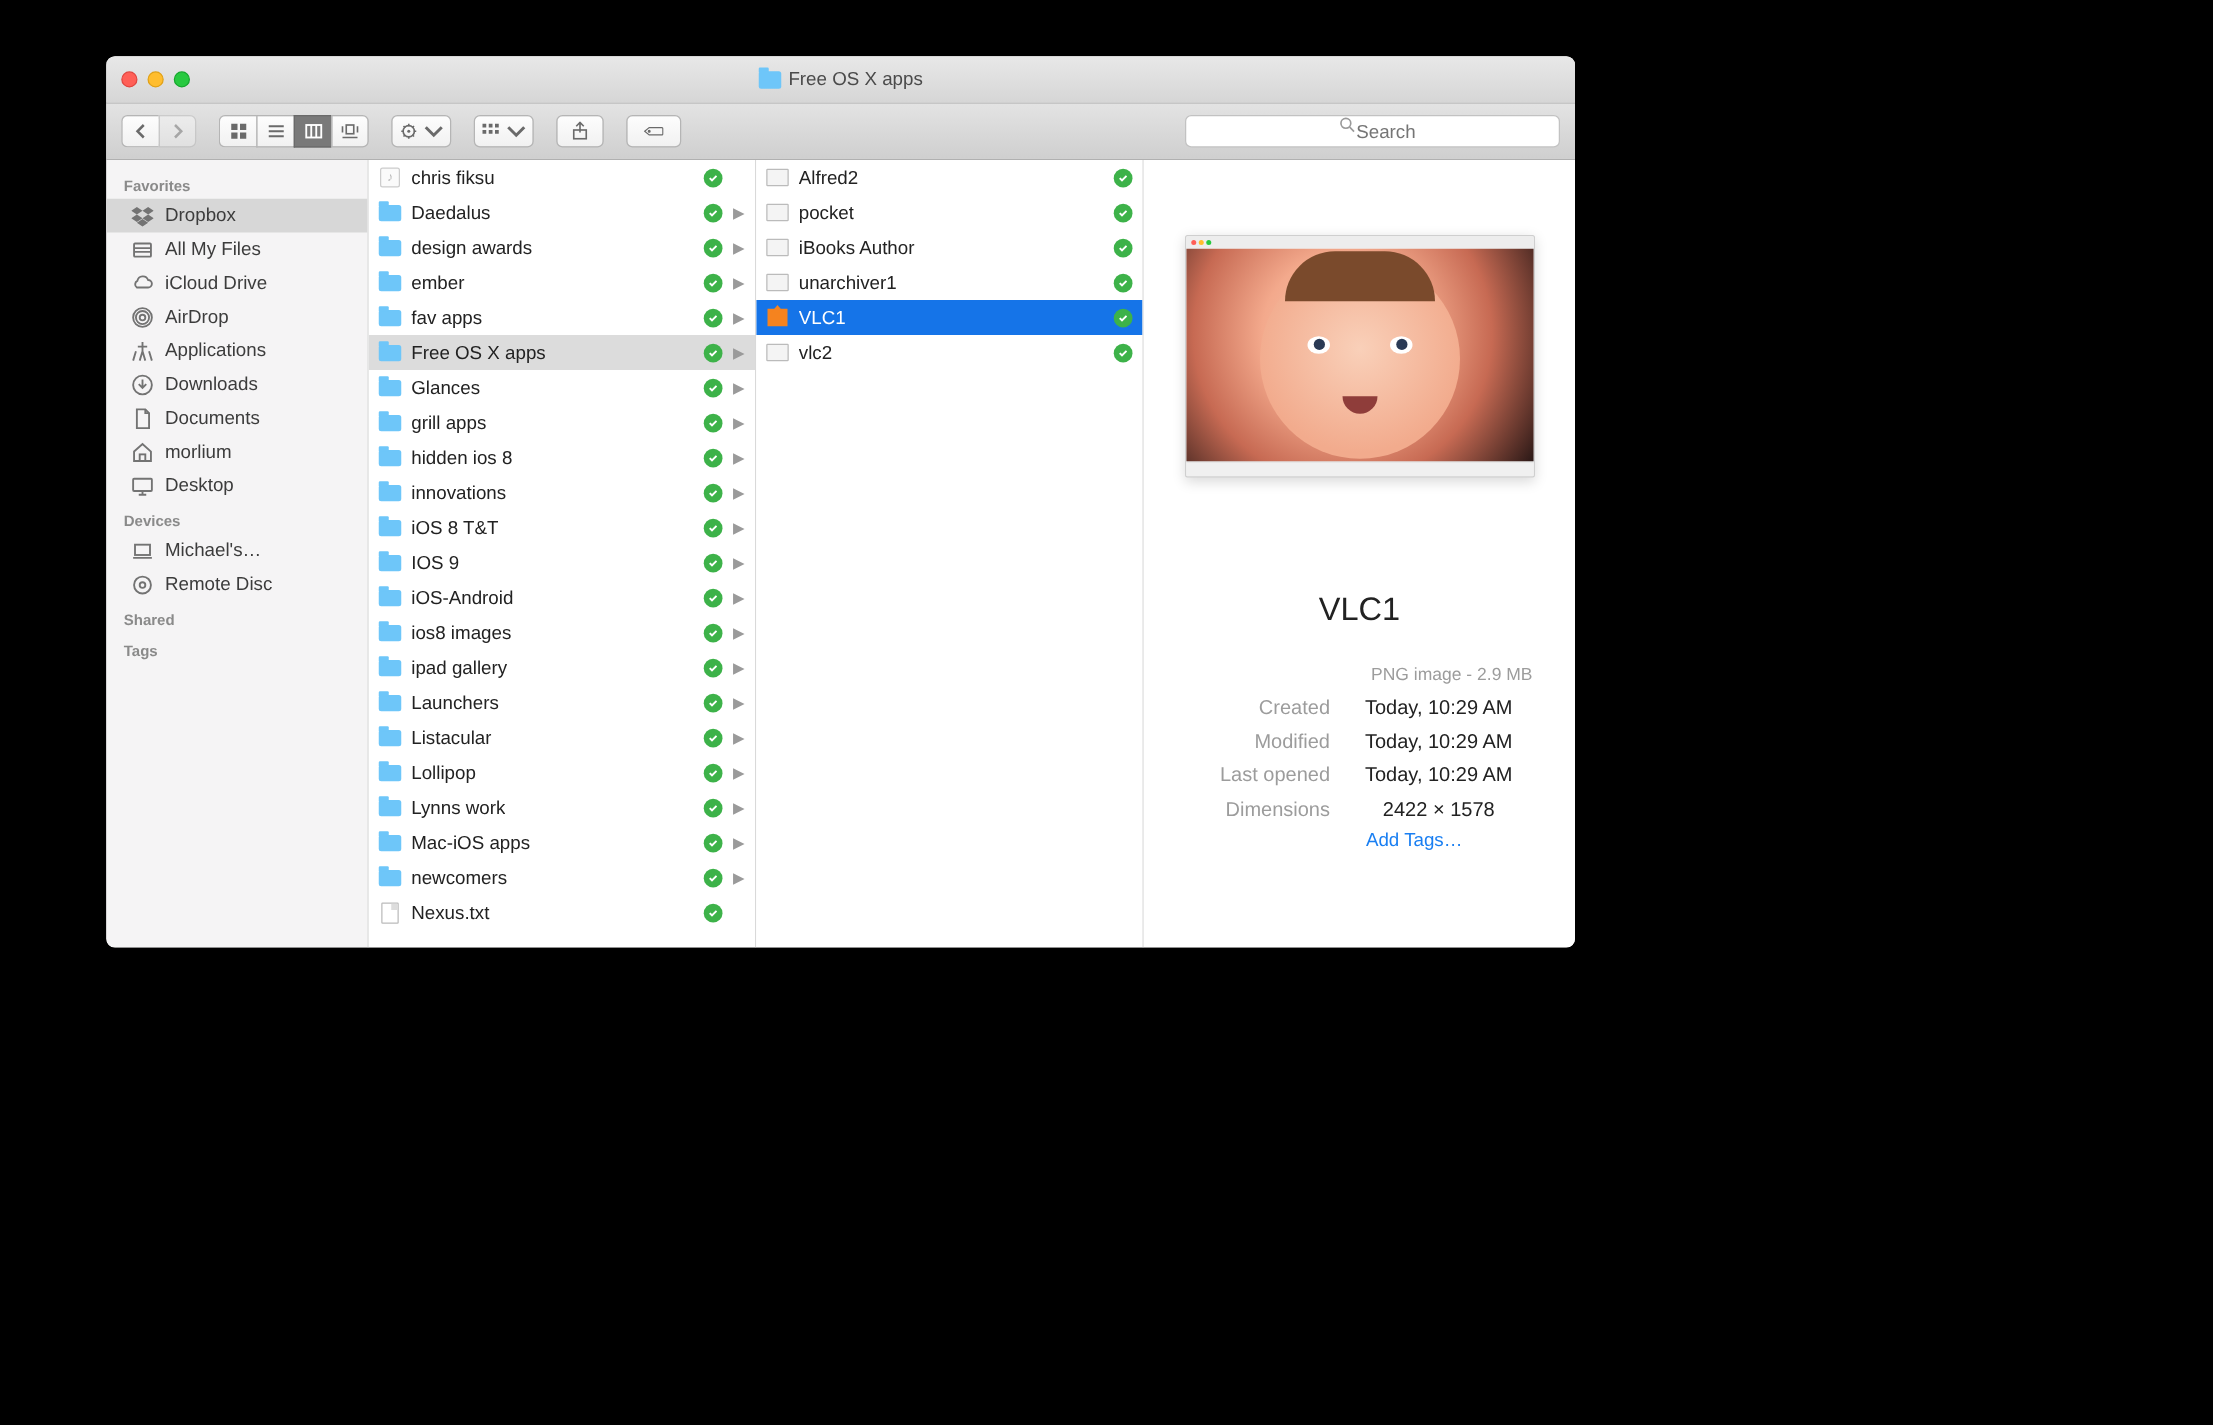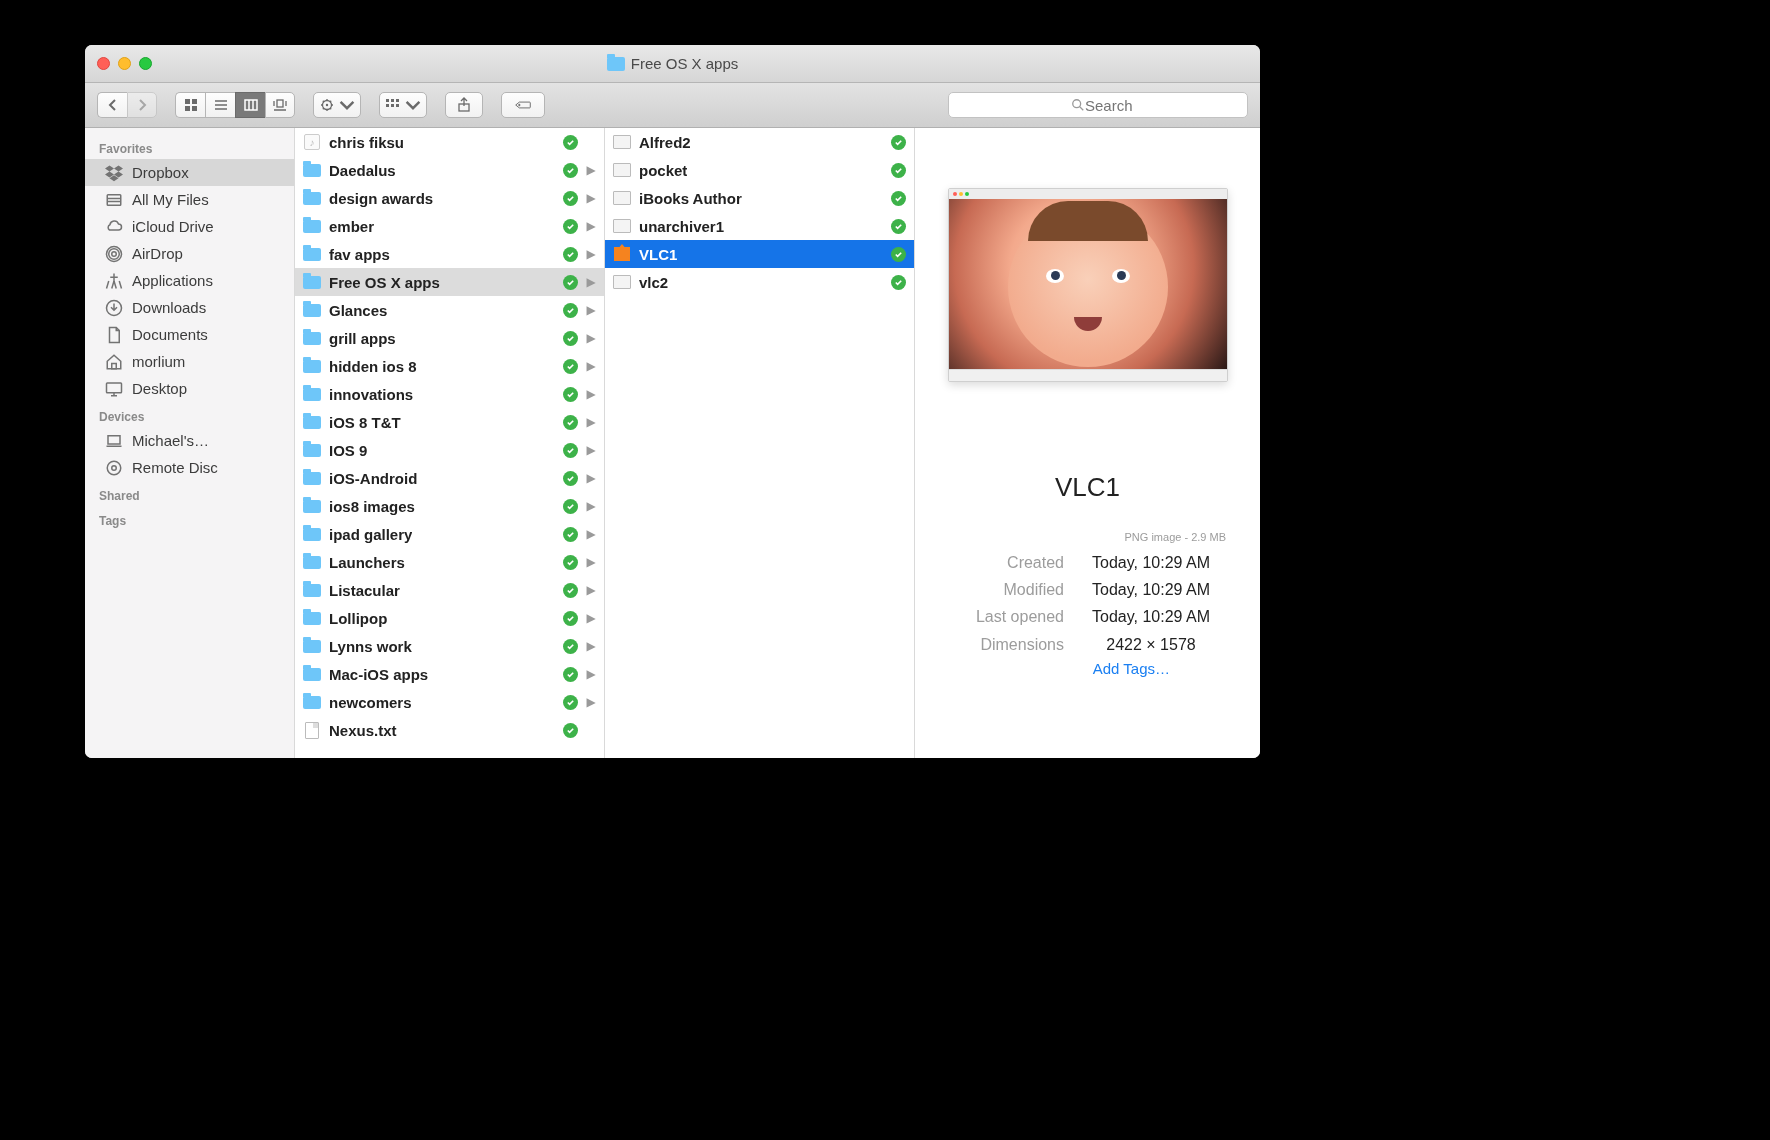--- a/index.html
+++ b/index.html
@@ -52,21 +52,21 @@
   .btn-group .tb-btn:last-child { border-top-right-radius: 5px; border-bottom-right-radius: 5px; border-right-width: 1px; }
   .tb-btn.solo { border-radius: 5px; border-right-width: 1px; }
   .tb-btn.active { background: #797979; color: #fff; border-color: #6a6a6a; }
   .tb-btn svg { width: 16px; height: 16px; }
   .search {
     margin-left: auto;
     width: 300px; height: 26px;
     border: 1px solid #c2c2c2;
     border-radius: 5px;
     background: #fff;
-    display: flex; align-items: center; justify-content: center;
+    display: flex; justify-content: center;
     gap: 0; color: #9a9a9a; font-size: 15px; padding-left: 20px;
   }
   .search input { border: none; outline: none; font-size: 15px; width: 60px; color: #333; background: transparent; }
 
   .body { flex: 1; display: flex; overflow: hidden; }
 
   .sidebar {
     width: 210px;
     background: #f5f4f5;
     border-right: 1px solid #d9d9d9;
@@ -89,21 +89,21 @@
     display: flex; align-items: center;
     height: 28px;
     padding: 0 8px 0 8px;
     font-size: 15px; color: #222;
     gap: 8px;
     position: relative;
   }
   .col-row.selmid { background: #dcdcdc; }
   .col-row.selblue { background: #1574e8; color: #fff; }
   .row-icon { width: 18px; height: 16px; flex-shrink: 0; display:flex; align-items:center; justify-content:center; }
-  .row-name { flex: 0 1 auto; white-space: nowrap; overflow: hidden; text-overflow: ellipsis; font-weight: bold; }
+  .row-name { flex: 0 1 auto; white-space: nowrap; overflow: hidden; text-overflow: ellipsis; }
   .row-spacer { flex: 1; }
   .badge { width: 15px; height: 15px; border-radius: 50%; background: #3db249; display:flex;align-items:center;justify-content:center; flex-shrink:0; }
   .badge svg { width: 9px; height: 9px; }
   .col-row.selblue .badge { background: #3db249; }
   .arrow { color: #9a9a9a; font-size: 12px; width: 10px; text-align:center; flex-shrink:0; }
   .file-tn { width: 18px; height: 14px; border: 1px solid #bbb; background: #f4f4f4; border-radius: 1px; }
 
   .preview {
     flex: 1;
     background: #fff;
@@ -116,21 +116,21 @@
     border-radius: 2px;
     box-shadow: 0 3px 10px rgba(0,0,0,0.15);
     background: #f6f6f6;
     overflow: hidden;
   }
   .pv-tb { height: 10px; background: #ededed; display:flex; align-items:center; padding-left:4px; gap:2px; }
   .pv-tb .d { width:4px;height:4px;border-radius:50%; }
   .pv-img { width: 100%; height: 170px; background: radial-gradient(circle at 45% 40%, #f7c8b0 0%, #f3a98c 35%, #c76a53 65%, #2a1816 100%); position: relative; overflow:hidden; }
   .pv-ctrl { height: 12px; background: #f0f0f0; border-top:1px solid #ddd; }
   .pv-name { margin-top: 90px; font-size: 26px; color: #222; }
-  .pv-type { margin-top: 28px; font-size: 11px; color: #9c9c9c; align-self: flex-end; margin-right: 14px; }
+  .pv-type { margin-top: 28px; font-size: 14px; color: #9c9c9c; align-self: flex-end; margin-right: 14px; }
   .pv-meta { margin-top: 6px; width: 100%; padding: 0 14px; }
   .pv-meta-row { display: flex; justify-content: flex-end; gap: 12px; font-size: 16px; line-height: 1.7; }
   .pv-meta-row .k { color: #9c9c9c; text-align: right; }
   .pv-meta-row .v { color: #222; width: 150px; text-align: center; }
   .pv-tags { color: #1a7ff2; font-size: 15px; margin-top: 2px; align-self: flex-end; margin-right: 70px; }
 
   
   .face { position:absolute; left:50%; top:52%; transform:translate(-50%,-50%); width: 160px; height: 160px; background: radial-gradient(circle at 50% 45%, #f9d0b9, #f2ab8d 70%); border-radius: 50%; }
   .eye { position:absolute; width:18px; height:14px; background:#fff; border-radius:50%; top:62px; }
   .eye::after{content:"";position:absolute;width:9px;height:9px;background:#2a3a55;border-radius:50%;top:2px;left:5px;}

